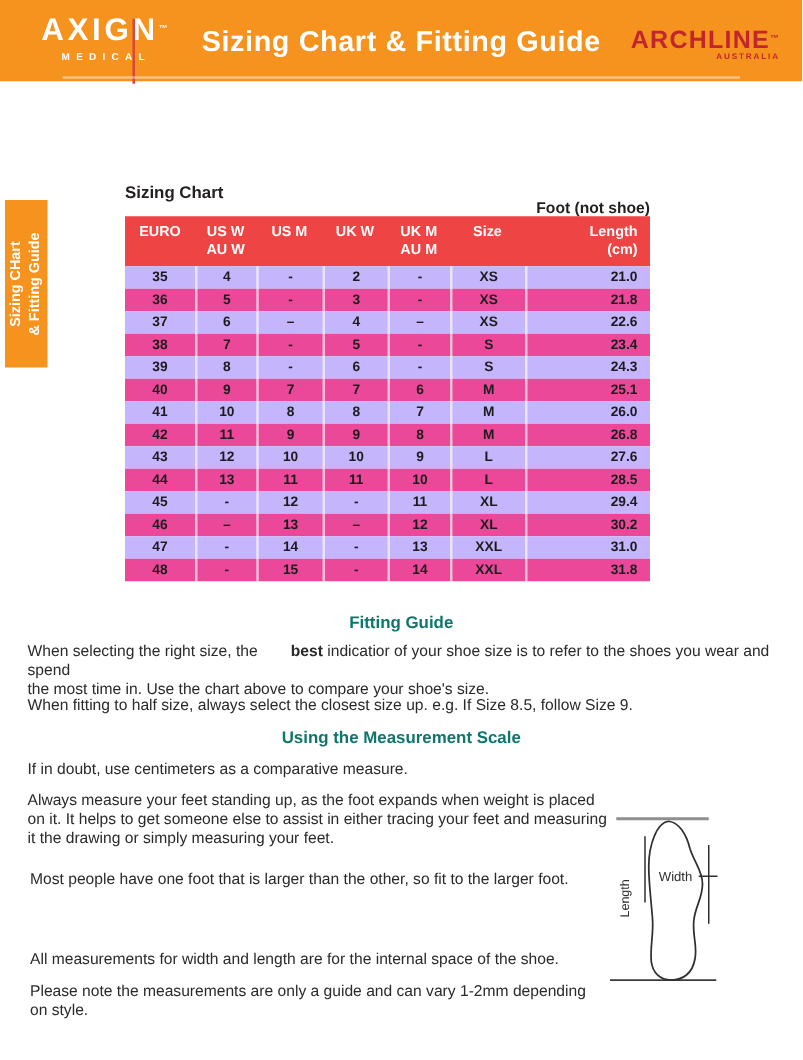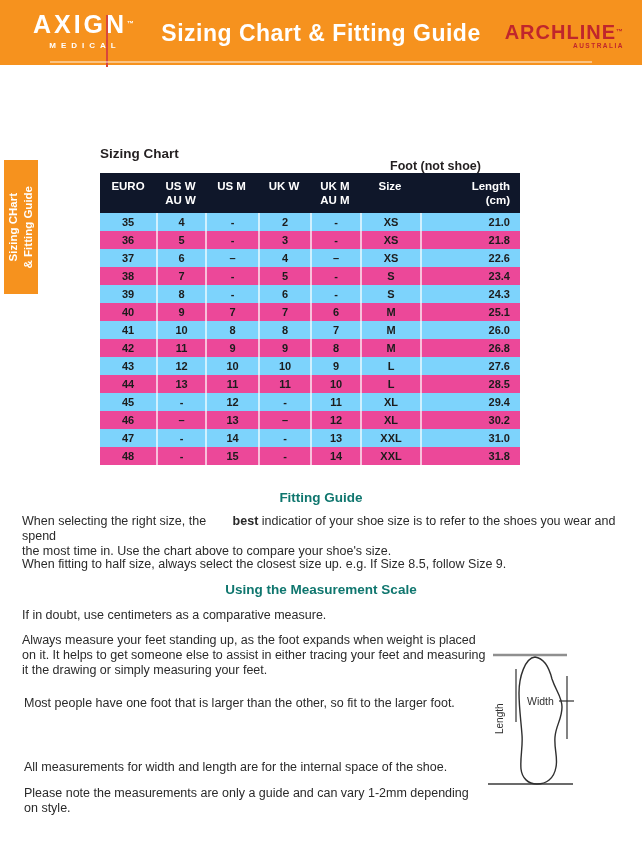--- a/index.html
+++ b/index.html
@@ -25,27 +25,27 @@
 
   
   .side-tab { position:absolute; left:4px; top:160px; width:34px; height:134px; background:#F6921E;
               display:flex; align-items:center; justify-content:center; }
   .side-tab-text { writing-mode:vertical-rl; transform:rotate(180deg); color:#fff; font-weight:bold;
                    font-size:11.5px; line-height:15px; text-align:center; white-space:pre-line; }
 
   
   .chart-title { position:absolute; left:100px; top:146px; width:420px; text-align:left;
                  font-size:13.5px; font-weight:bold; color:#231f20; }
-  .foot-note { position:absolute; left:390px; top:159px; width:130px; 
+  .foot-note { position:absolute; left:390px; top:159px; width:130px; text-align:right;
                font-size:12.5px; font-weight:bold; color:#231f20; }
   .stable { position:absolute; left:100px; top:173px; width:420px; }
-  .thead { display:flex; background:#0f172a; color:#fff; font-weight:bold; font-size:11.5px;
+  .thead { display:flex; background:#ef4444; color:#fff; font-weight:bold; font-size:11.5px;
            height:40px; align-items:flex-start; }
   .thead .tcell { padding-top:6px; white-space:pre-line; line-height:14px; }
-  .trow { display:flex; height:18px; line-height:18px; background:#7dd3fc; font-size:11px; font-weight:bold;
+  .trow { display:flex; height:18px; line-height:18px; background:#c4b5fd; font-size:11px; font-weight:bold;
           color:#1c1c1c; }
   .trow.alt { background:#ec4899; }
   .tcell { text-align:center; height:100%; }
   .trow .tcell { border-left:2px solid rgba(255,255,255,0.65); }
   .trow .tcell.c0 { border-left:none; }
   .c0 { width:56px; } .c1 { width:49px; } .c2 { width:53px; } .c3 { width:52px; }
   .c4 { width:50px; } .c5 { width:60px; } .c6 { width:100px; text-align:right; padding-right:10px; }
 
   
   .h-center { position:absolute; left:0; width:642px; text-align:center; font-size:13.5px;

